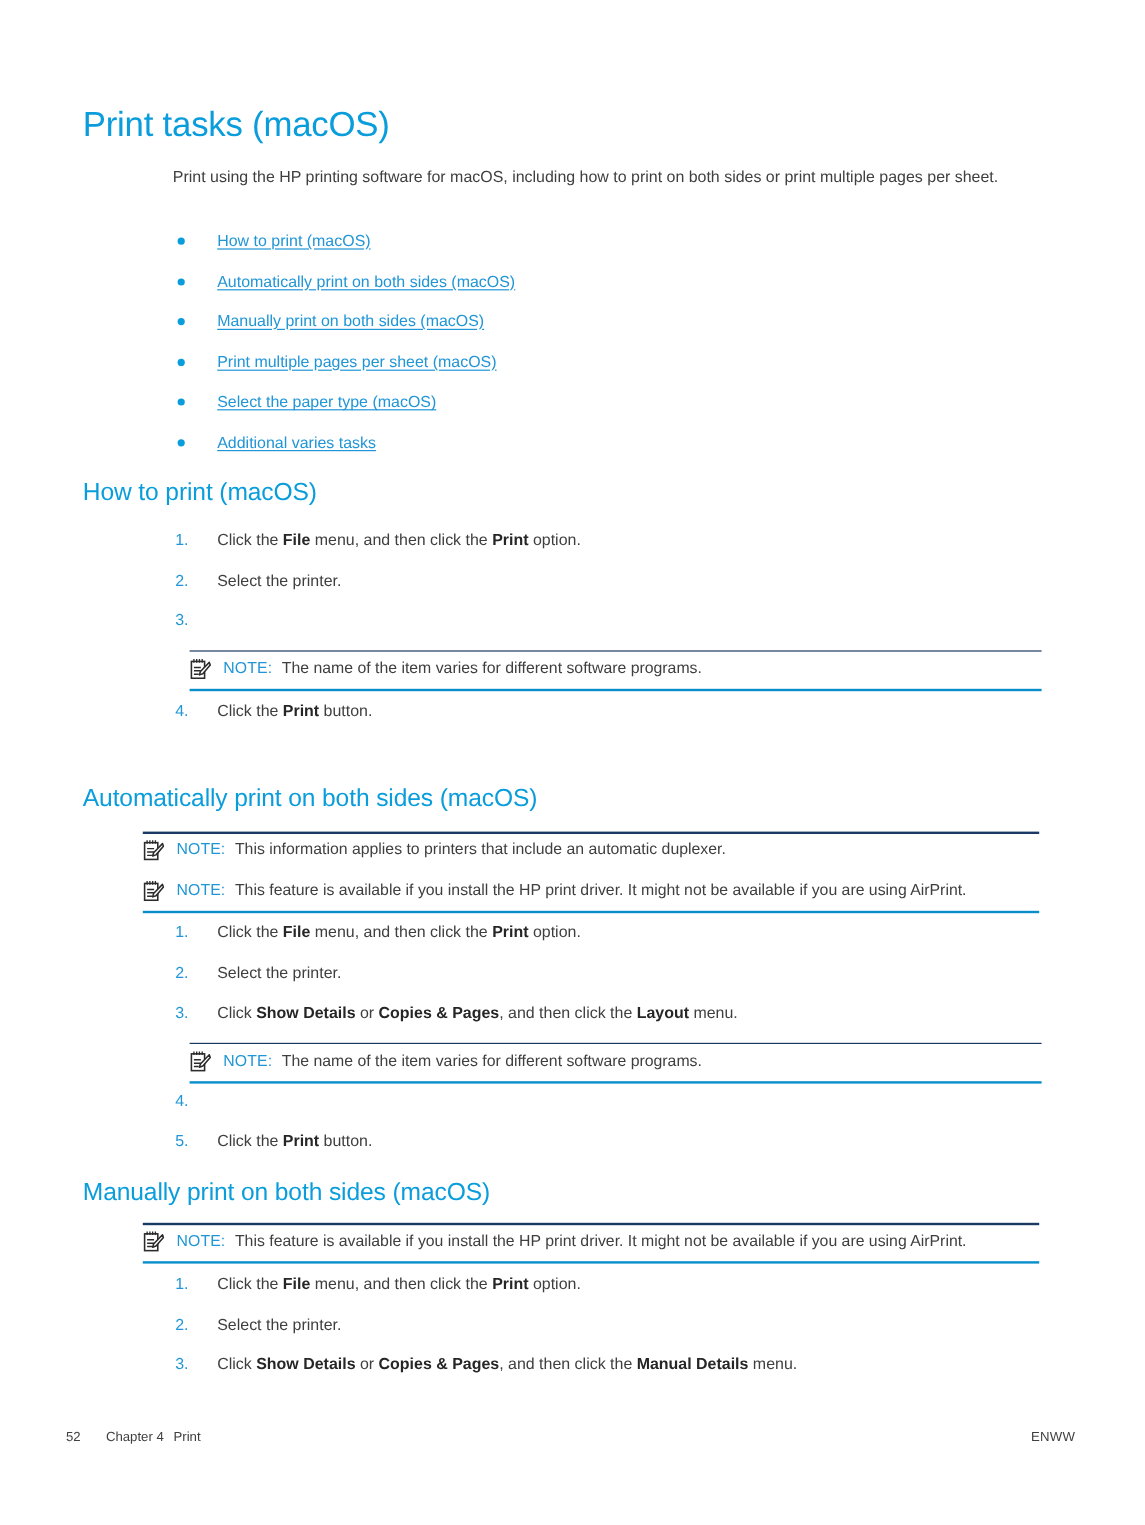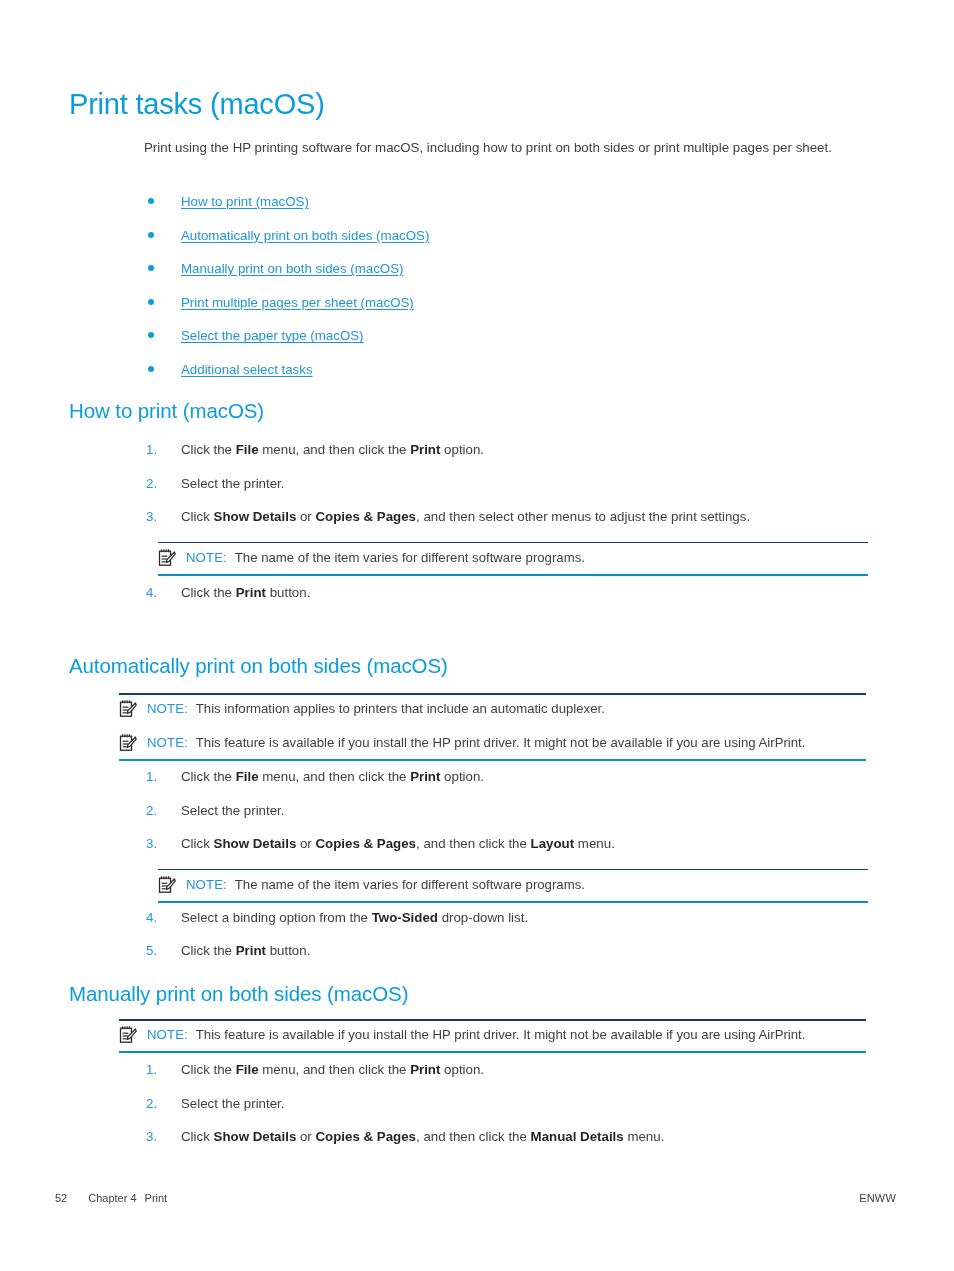--- a/index.html
+++ b/index.html
@@ -192,42 +192,41 @@
     <div class="linkrow">
       <span class="dot"></span>
       <a href="#">Print multiple pages per sheet (macOS)</a>
     </div>
     <div class="linkrow">
       <span class="dot"></span>
       <a href="#">Select the paper type (macOS)</a>
     </div>
     <div class="linkrow">
       <span class="dot"></span>
-      <a href="#">Additional select tasks</a>
+      <a href="#">Additional varies tasks</a>
     </div>
   </div>
 
   <div class="section" style="top:400px;">
     <div class="h2">How to print (macOS)</div>
 
     <div class="steps" style="top:41px;">
 
       <div class="step">
         <span class="num">1.</span>
         <span><span>Click the </span><b>File</b><span> menu, and then click the </span><b>Print</b><span> option.</span></span>
       </div>
 
       <div class="step">
         <span class="num">2.</span>
         <span>Select the printer.</span>
       </div>
 
       <div class="step">
         <span class="num">3.</span>
-        <span><span>Click </span><b>Show Details</b><span> or </span><b>Copies &amp; Pages</b><span>, and then select other menus to adjust the print settings.</span></span>
       </div>
 
       <div class="note" style="margin-left:12px; width:710px; height:34px; padding-top:6px;">
         <div class="rule-top"></div>
         <div class="inner">
           <span class="noteicon">
             <svg width="18" height="19" viewBox="0 0 18 19" xmlns="http://www.w3.org/2000/svg">
               <rect x="1.5" y="3.2" width="11" height="14" fill="#ffffff" stroke="#2b2b2b" stroke-width="1.3"></rect>
               <line x1="3.6" y1="1.2" x2="3.6" y2="4.2" stroke="#2b2b2b" stroke-width="1.1"></line>
               <line x1="5.9" y1="1.2" x2="5.9" y2="4.2" stroke="#2b2b2b" stroke-width="1.1"></line>
@@ -327,21 +326,20 @@
               <path d="M16.4 4.0 L9.0 11.6 L8.2 14.4 L11.0 13.4 L17.2 6.2 Z" fill="#ffffff" stroke="#2b2b2b" stroke-width="1.3" stroke-linejoin="round"></path>
             </svg>
           </span>
           <span class="lbl">NOTE:</span><span class="notebody">The name of the item varies for different software programs.</span>
         </div>
         <div class="rule-bottom"></div>
       </div>
 
       <div class="step" style="margin-top:6px; height:33px;">
         <span class="num">4.</span>
-        <span><span>Select a binding option from the </span><b>Two-Sided</b><span> drop-down list.</span></span>
       </div>
 
       <div class="step">
         <span class="num">5.</span>
         <span><span>Click the </span><b>Print</b><span> button.</span></span>
       </div>
     </div>
   </div>
 
   <div class="section" style="top:983px;">

